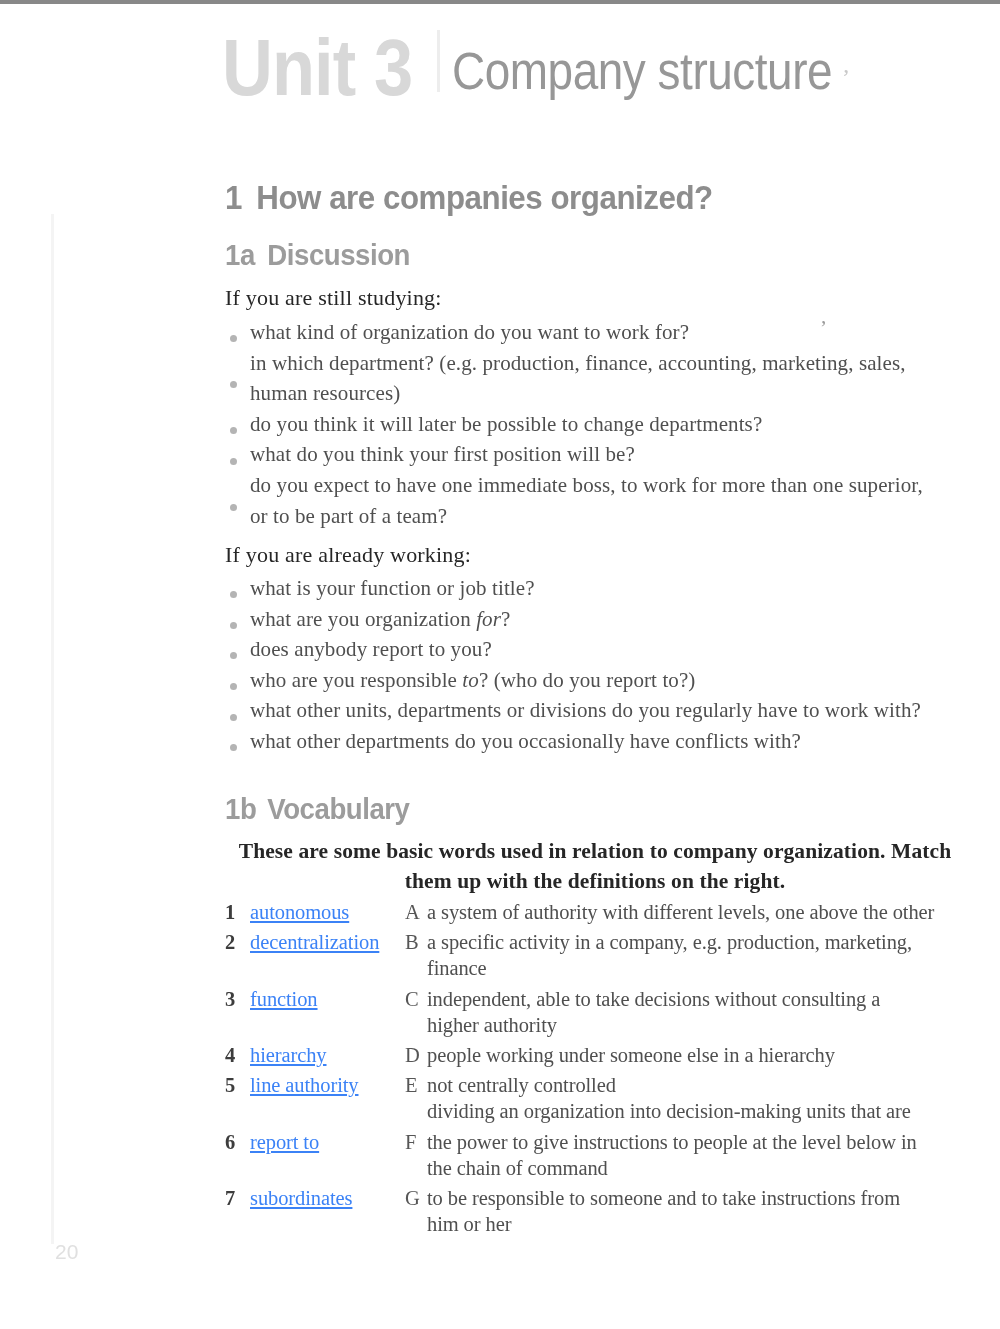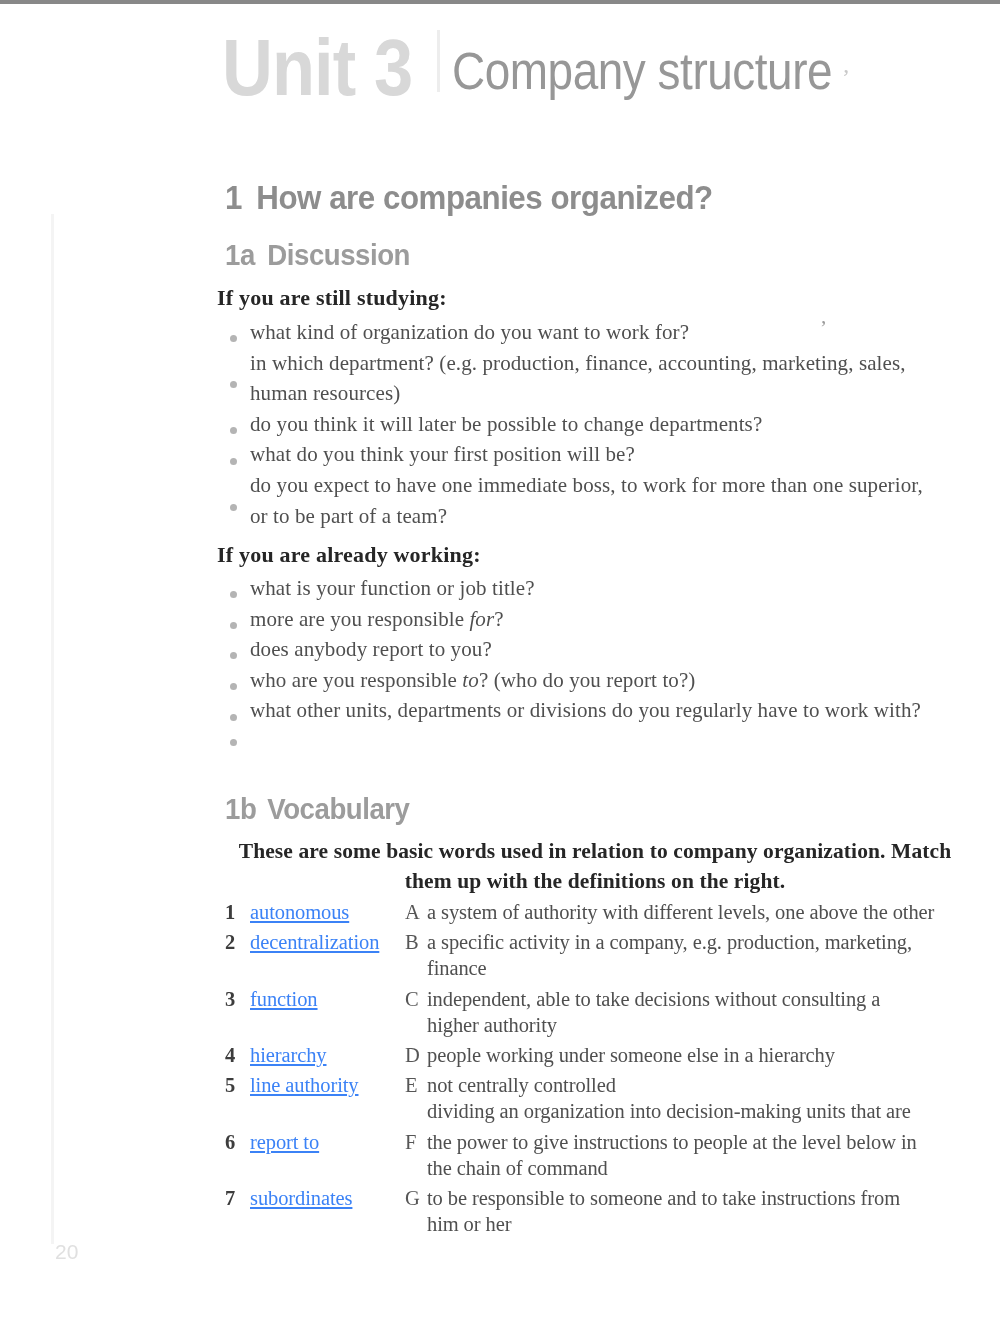--- a/index.html
+++ b/index.html
@@ -69,22 +69,22 @@
     font-weight:bold;font-size:30px;line-height:1;
     color:var(--h2-gray);
     transform:scaleX(0.92);transform-origin:0 0;
     letter-spacing:-0.5px;white-space:nowrap;
   }
   .h2 .num{display:inline-block;min-width:46px;}
   .h2.discussion{top:236px;}
   .h2.vocabulary{top:790px;}
   
   .subhead{
-    position:absolute;left:217px;
-    font-size:22px;font-weight:bold;color:var(--bold-ink);
+    position:absolute;left:225px;
+    font-size:22px;font-weight:normal;color:var(--bold-ink);
     letter-spacing:0.2px;white-space:nowrap;
   }
   .subhead.studying{top:281px;}
   .subhead.working{top:538px;}
   
   .bullets{
     position:absolute;left:225px;width:740px;
   }
   .bullets.group1{top:313px;}
   .bullets.group2{top:569px;}
@@ -193,36 +193,37 @@
 
   <div class="subhead working">If you are already working:</div>
 
   <div class="bullets group2">
     <div class="bullet-item">
       <span class="dot"></span>
       <div class="bullet-text"><span>what is your function or job title?</span><em></em><span></span></div>
     </div>
     <div class="bullet-item">
       <span class="dot"></span>
-      <div class="bullet-text"><span>more are you responsible </span><em>for</em><span>?</span></div>
+      <div class="bullet-text"><span>what are you organization </span><em>for</em><span>?</span></div>
     </div>
     <div class="bullet-item">
       <span class="dot"></span>
       <div class="bullet-text"><span>does anybody report to you?</span><em></em><span></span></div>
     </div>
     <div class="bullet-item">
       <span class="dot"></span>
       <div class="bullet-text"><span>who are you responsible </span><em>to</em><span>? (who do you report to?)</span></div>
     </div>
     <div class="bullet-item">
       <span class="dot"></span>
       <div class="bullet-text"><span>what other units, departments or divisions do you regularly have to work with?</span><em></em><span></span></div>
     </div>
     <div class="bullet-item">
       <span class="dot"></span>
+      <div class="bullet-text"><span>what other departments do you occasionally have conflicts with?</span><em></em><span></span></div>
     </div>
   </div>
 
   <div class="h2 vocabulary">
     <span class="num">1b</span><span>Vocabulary</span>
   </div>
 
   <div class="vocab-intro">
     <div>These are some basic words used in relation to company organization. Match</div>
     <div>them up with the definitions on the right.</div>

